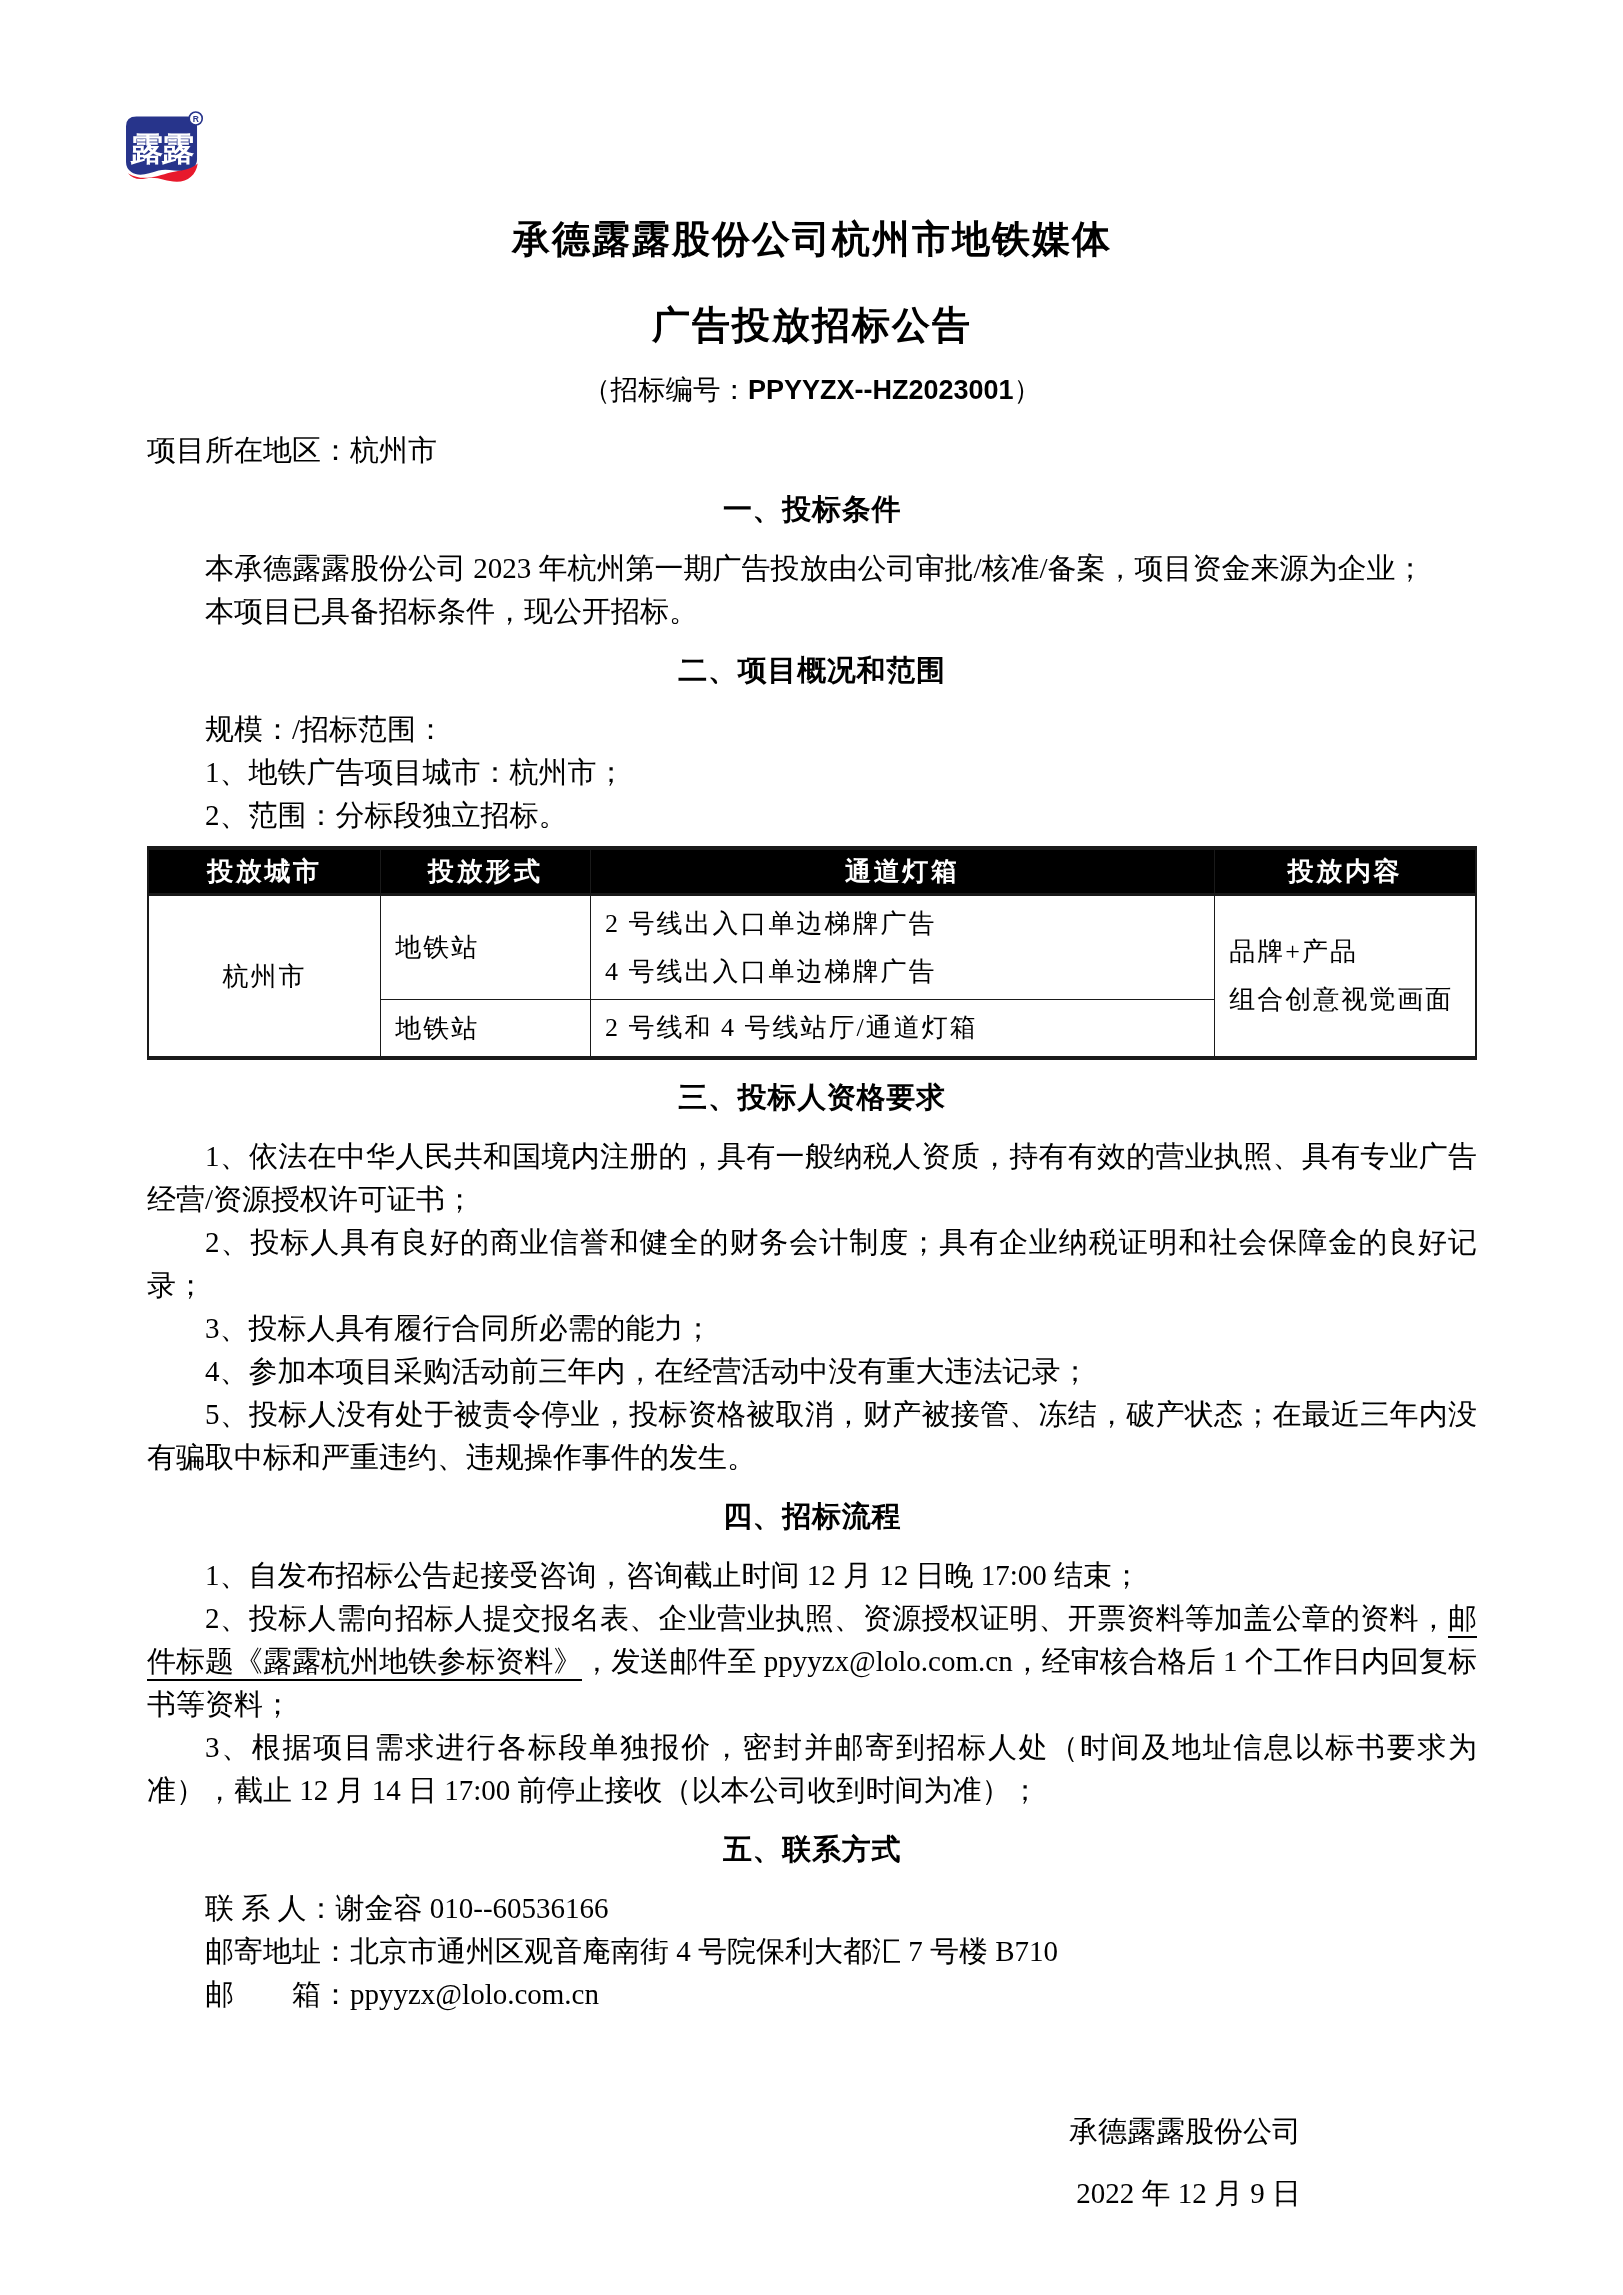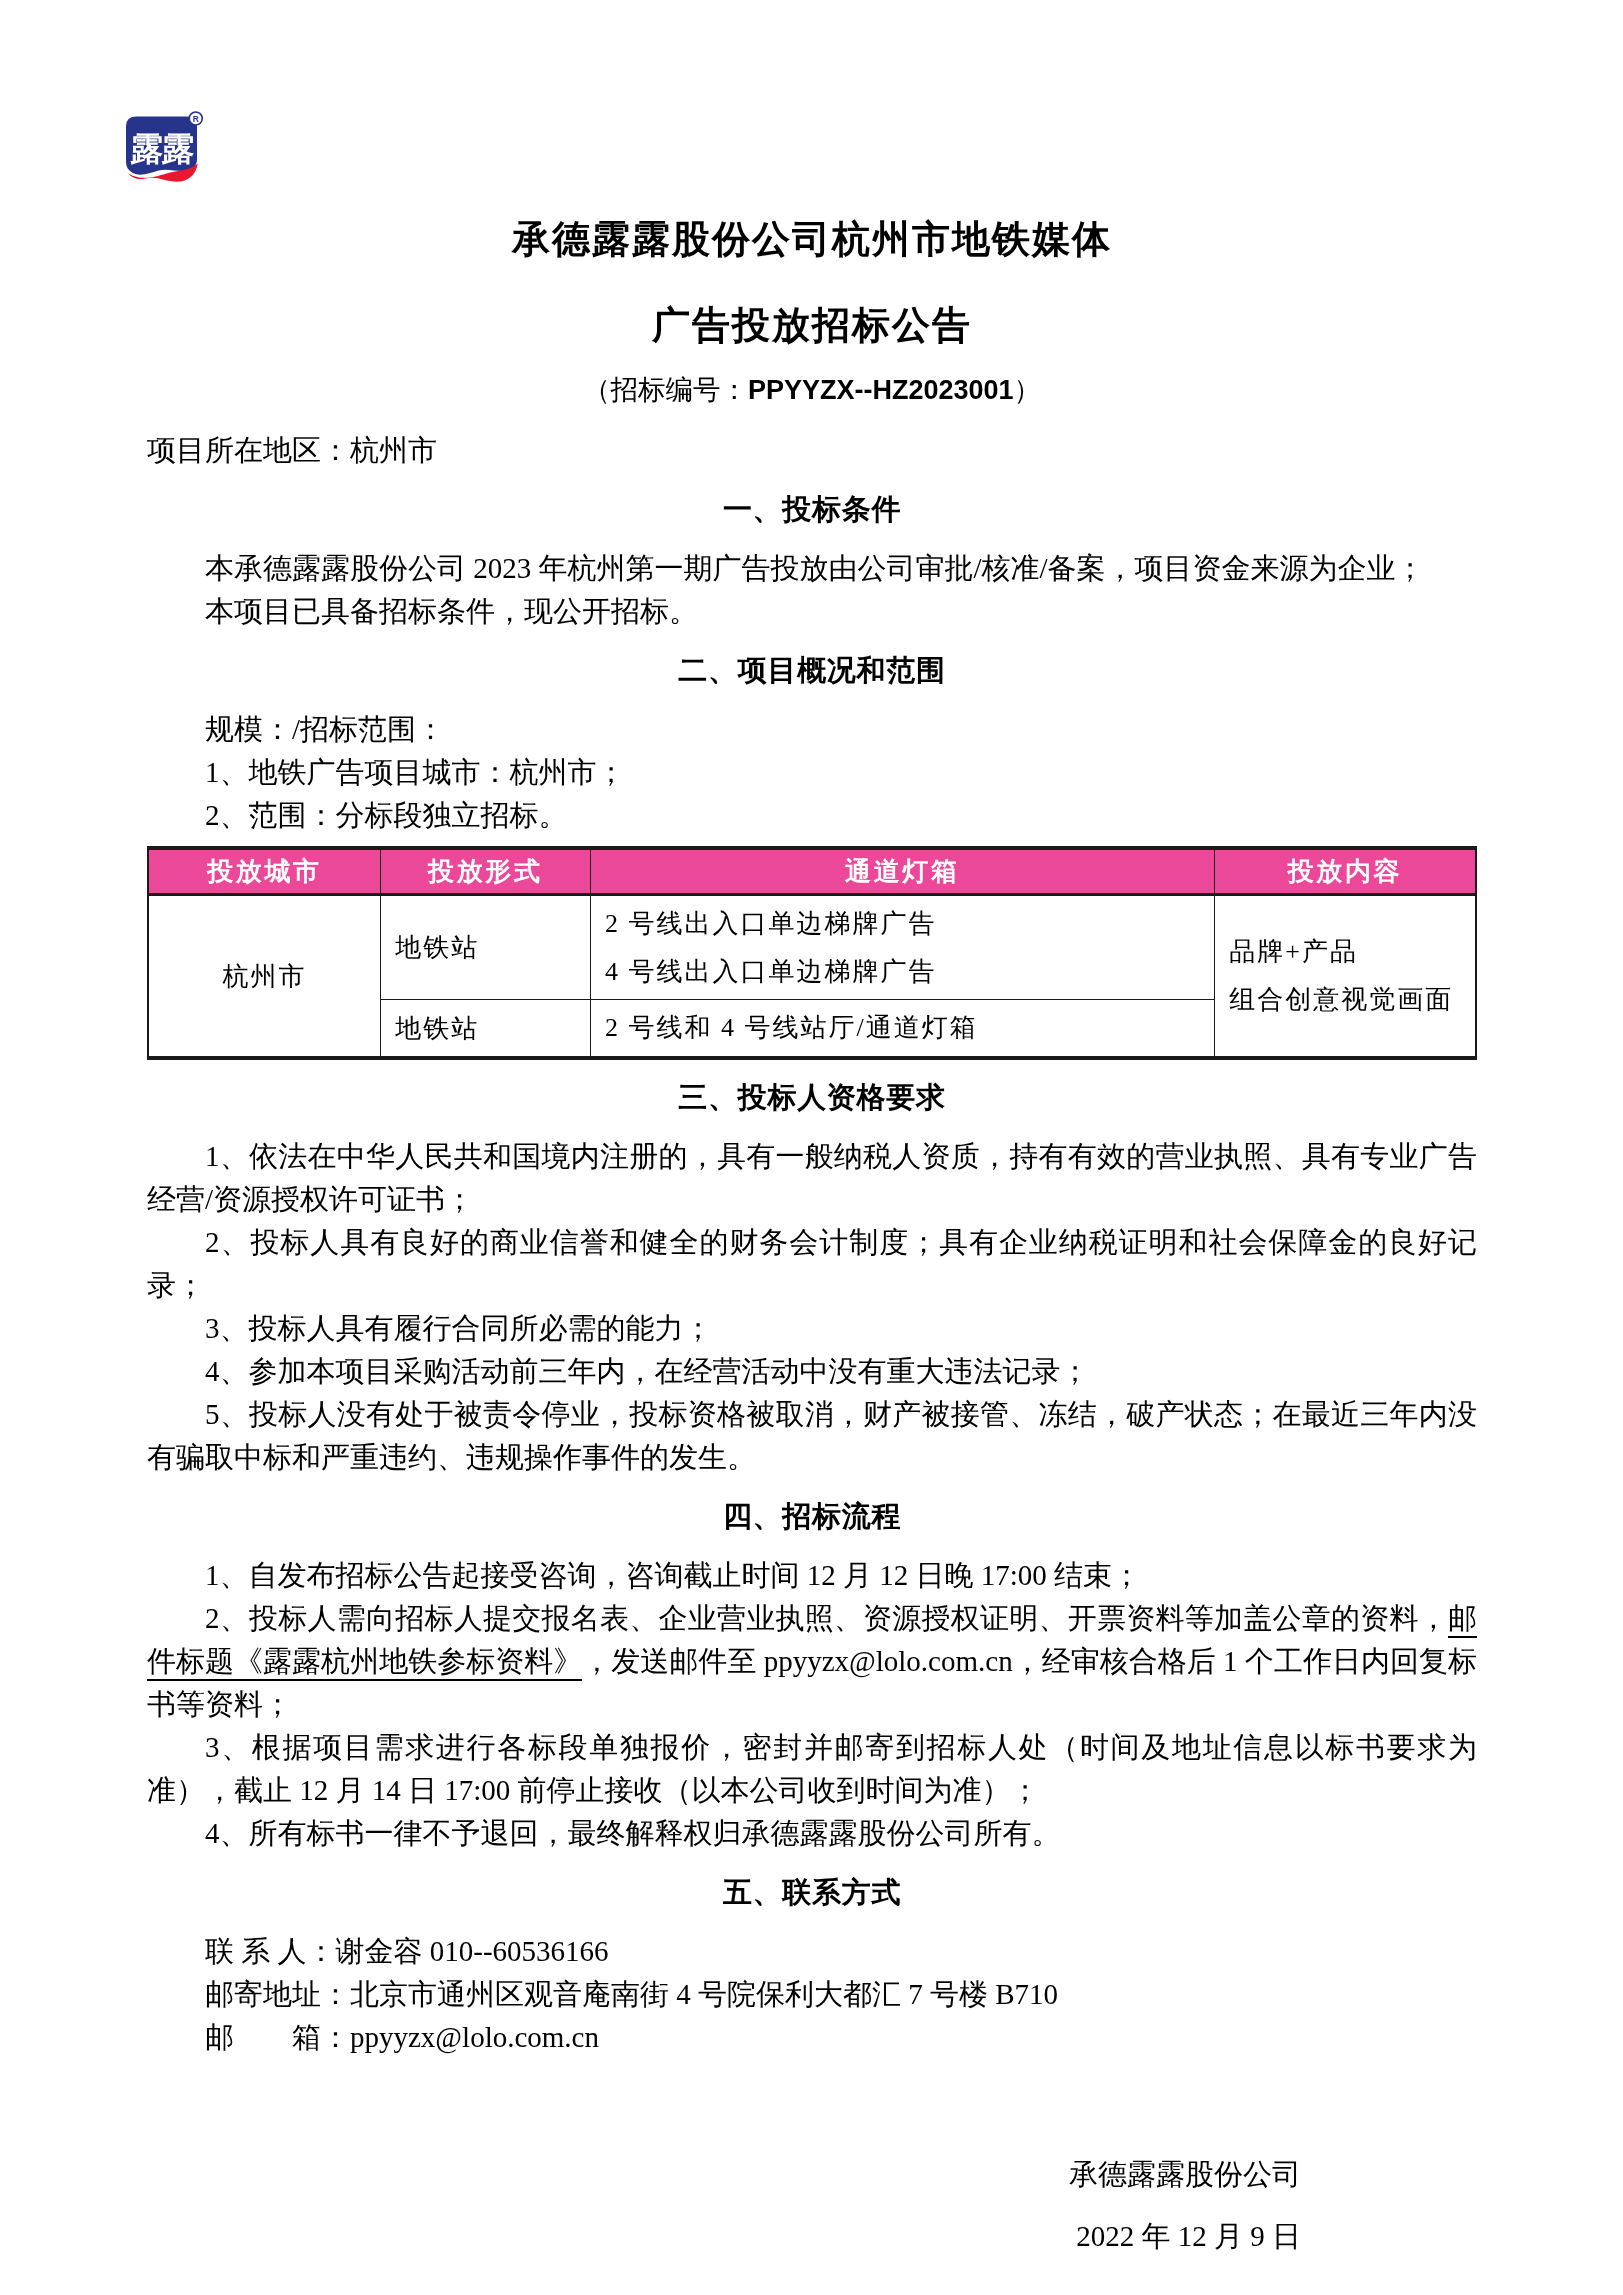--- a/index.html
+++ b/index.html
@@ -78,21 +78,21 @@
   table.media-table {
     width: 100%;
     border-collapse: collapse;
     table-layout: fixed;
     margin: 9.2px 0 10.5px 0;
     border: 2px solid #1a1a1a;
     border-top: 4.6px solid #1a1a1a;
     border-bottom: 4.6px solid #1a1a1a;
   }
   table.media-table th {
-    background: #ec4899;
+    background: #000000;
     color: #ffffff;
     font-family: "Liberation Sans", "DejaVu Sans", sans-serif;
     font-weight: 700;
     font-size: 26px;
     height: 47px;
     text-align: center;
     letter-spacing: 2.6px;
     border: 1.3px solid #1a1a1a;
     border-bottom: 3.9px solid #1a1a1a;
     padding: 0 6.5px;
@@ -206,21 +206,20 @@
     <p class="line ind">1、依法在中华人民共和国境内注册的，具有一般纳税人资质，持有有效的营业执照、具有专业广告经营/资源授权许可证书；</p>
     <p class="line ind">2、投标人具有良好的商业信誉和健全的财务会计制度；具有企业纳税证明和社会保障金的良好记录；</p>
     <p class="line ind">3、投标人具有履行合同所必需的能力；</p>
     <p class="line ind">4、参加本项目采购活动前三年内，在经营活动中没有重大违法记录；</p>
     <p class="line ind">5、投标人没有处于被责令停业，投标资格被取消，财产被接管、冻结，破产状态；在最近三年内没有骗取中标和严重违约、违规操作事件的发生。</p>
 
     <h2 class="sec">四、招标流程</h2>
     <p class="line ind">1、自发布招标公告起接受咨询，咨询截止时间 12 月 12 日晚 17:00 结束；</p>
     <p class="line ind"><span>2、投标人需向招标人提交报名表、企业营业执照、资源授权证明、开票资料等加盖公章的资料，</span><span class="u-seg">邮件标题《露露杭州地铁参标资料》</span><span>，发送邮件至 ppyyzx@lolo.com.cn，经审核合格后 1 个工作日内回复标书等资料；</span></p>
     <p class="line ind">3、根据项目需求进行各标段单独报价，密封并邮寄到招标人处（时间及地址信息以标书要求为准），截止 12 月 14 日 17:00 前停止接收（以本公司收到时间为准）；</p>
-    <p class="line ind">4、所有标书一律不予退回，最终解释权归承德露露股份公司所有。</p>
 
     <h2 class="sec">五、联系方式</h2>
     <p class="line ind">联 系 人：谢金容 010--60536166</p>
     <p class="line ind">邮寄地址：北京市通州区观音庵南街 4 号院保利大都汇 7 号楼 B710</p>
     <p class="line ind">邮　　箱：ppyyzx@lolo.com.cn</p>
 
     <div class="sig-block">
       <p>承德露露股份公司</p>
       <p>2022 年 12 月 9 日</p>
     </div>

